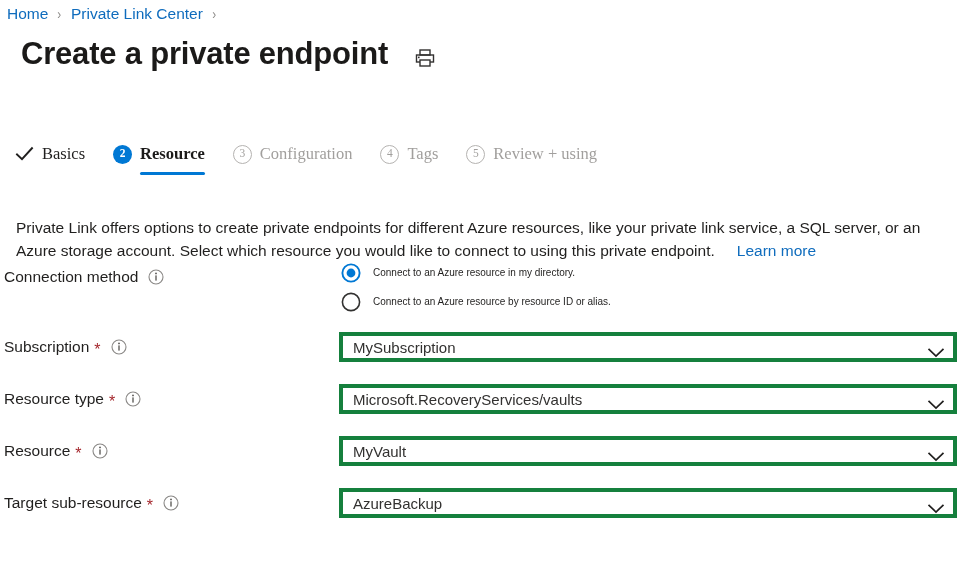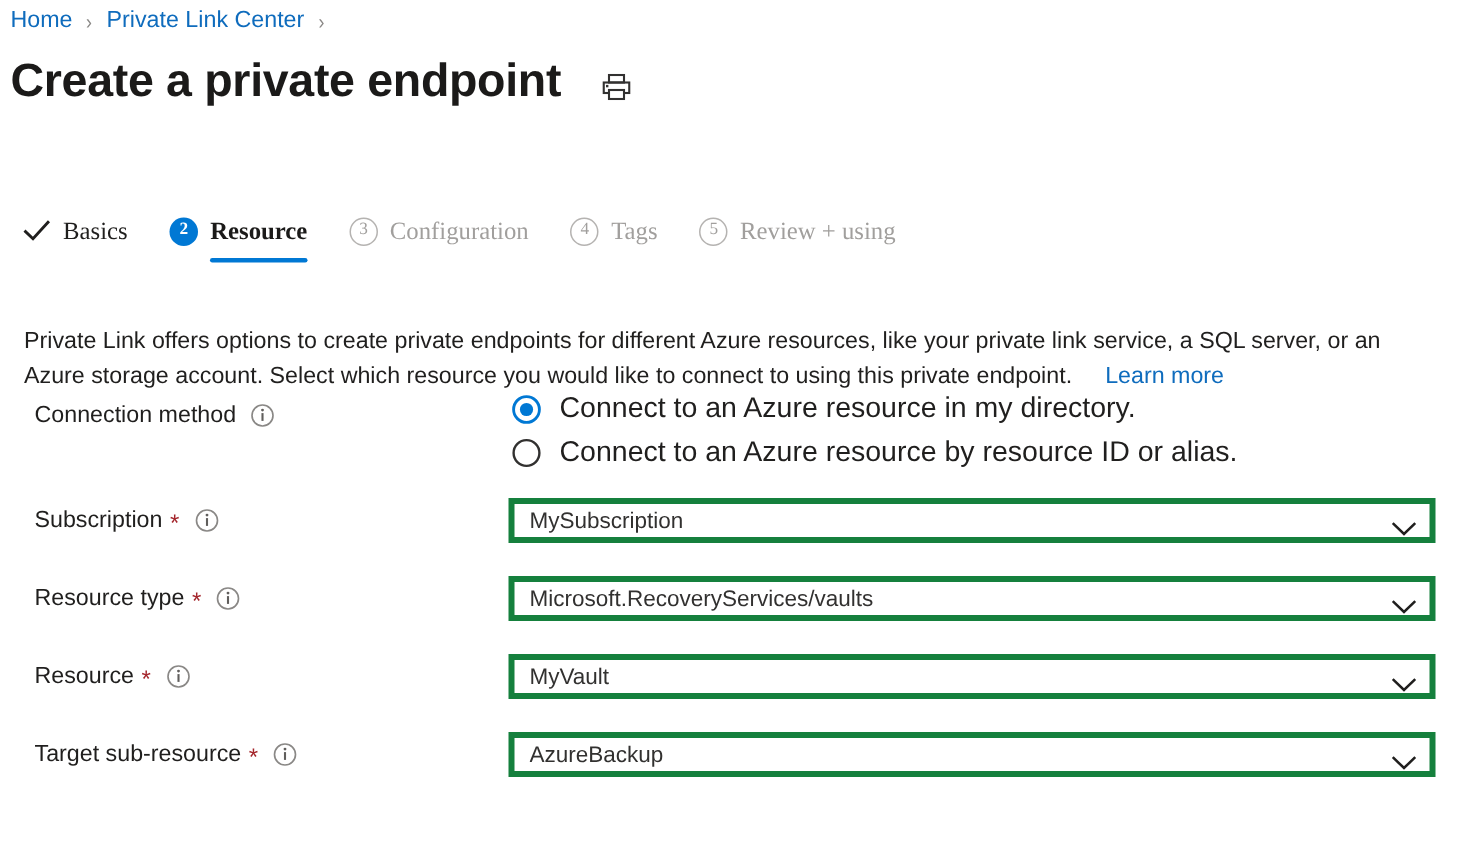--- a/index.html
+++ b/index.html
@@ -24,21 +24,21 @@
   .crumb-sep {
     display: inline-block;
     margin: 0 9px;
     color: #8a8886;
     font-size: 14px;
     transform: scaleX(.85);
   }
 
   
   .title-row {
-    position: absolute; left: 7px; top: 34px;
+    position: absolute; left: 21px; top: 34px;
     display: flex; align-items: center;
   }
   .page-title {
     font-size: 31px; line-height: 40px;
     font-weight: 600; letter-spacing: -0.2px;
     color: #1b1a19; margin: 0; white-space: nowrap;
   }
   .print-btn {
     margin-left: 26px; margin-top: 8px;
     width: 22px; height: 22px;
@@ -90,38 +90,38 @@
     color: #201f1e;
   }
   .learn-link { color: #0f6cbd; text-decoration: none; margin-left: 22px; cursor: pointer; }
 
   
   .form { position: absolute; left: 0; top: 262px; width: 973px; }
   .row { position: relative; display: flex; align-items: flex-start; }
 
   .field-label {
     width: 339px;
-    padding-left: 23px;
+    padding-left: 4px;
     display: flex; align-items: center;
     font-size: 15.5px; line-height: 20px;
     color: #201f1e;
     white-space: nowrap;
   }
   .req { color: #a4262c; margin-left: 5px; font-size: 16px; line-height: 12px; position: relative; top: 3px; }
   .info-icon {
     margin-left: 10px; flex: none;
     display: inline-flex; align-items: center; justify-content: center;
     cursor: pointer;
   }
 
   
   .radio-block { position: absolute; left: 0; top: 0; width: 973px; }
   .radio-row { display: flex; align-items: center; margin-bottom: 7px; padding-left: 341px; }
   .radio-ctl { width: 20px; height: 20px; flex: none; margin-right: 12px; cursor: pointer; }
-  .radio-text { font-size: 19px; line-height: 22px; color: #201f1e; white-space: nowrap; cursor: pointer; }
+  .radio-text { font-size: 10px; line-height: 22px; color: #201f1e; white-space: nowrap; cursor: pointer; }
 
   
   .dropdown {
     position: absolute; left: 339px;
     width: 618px; height: 30px;
     border: 4px solid #15803d;
     background: #fff;
     display: flex; align-items: flex-end;
     padding: 0 8px 0 10px;
     cursor: pointer;

